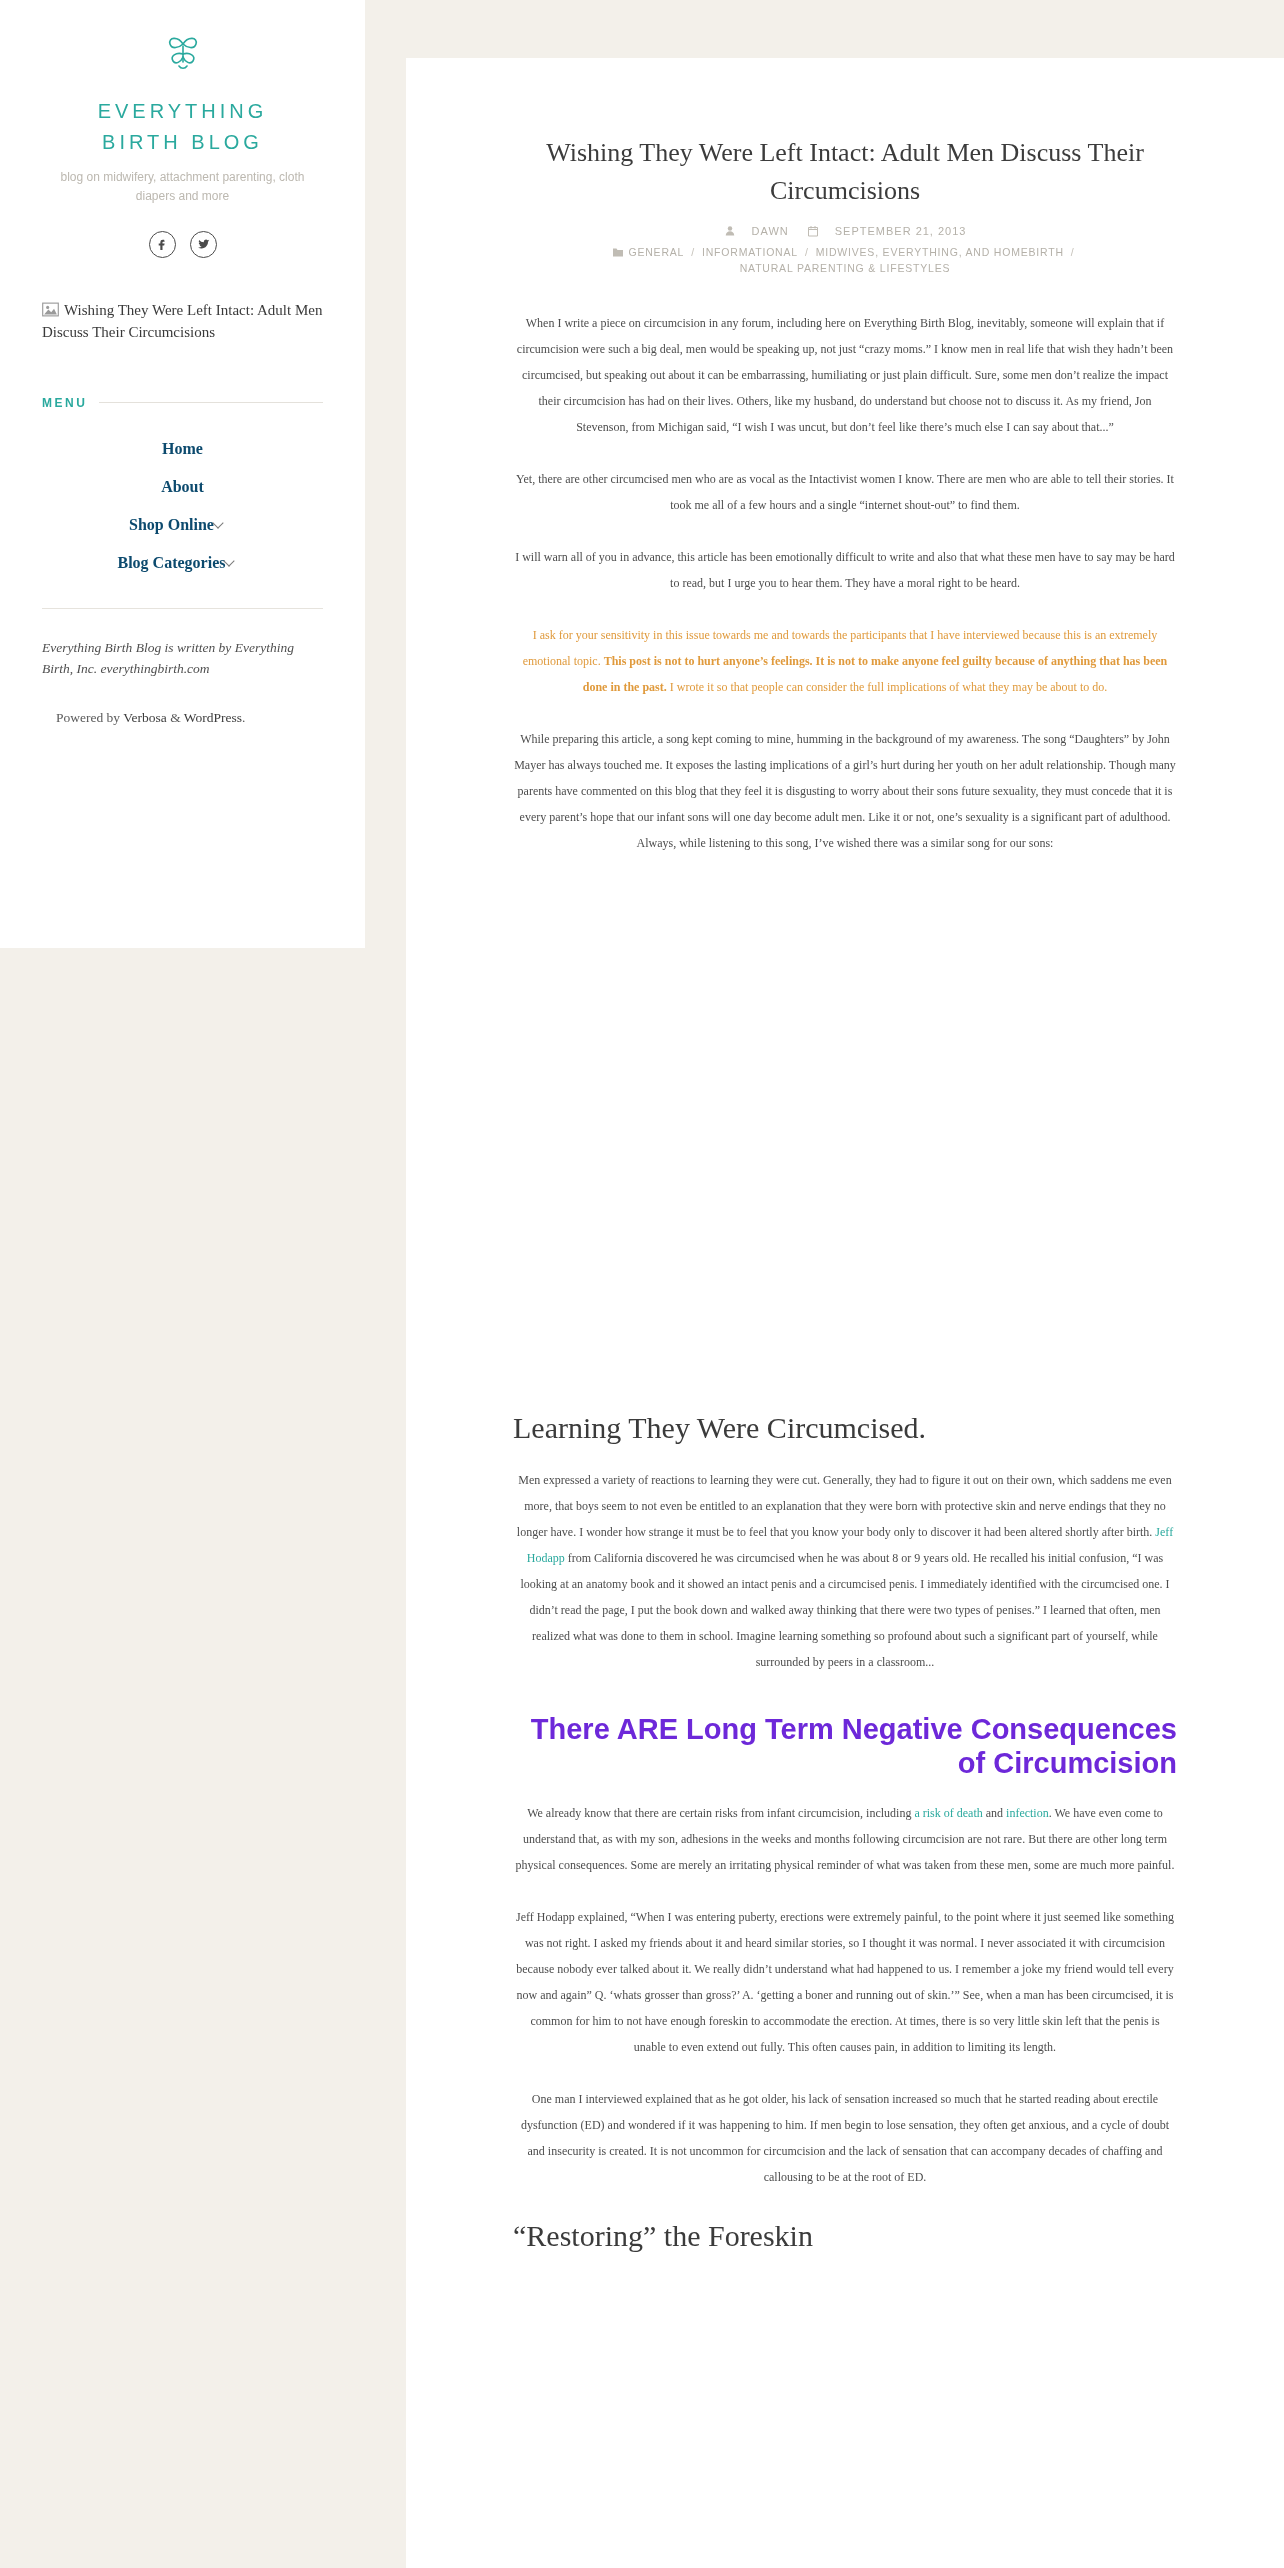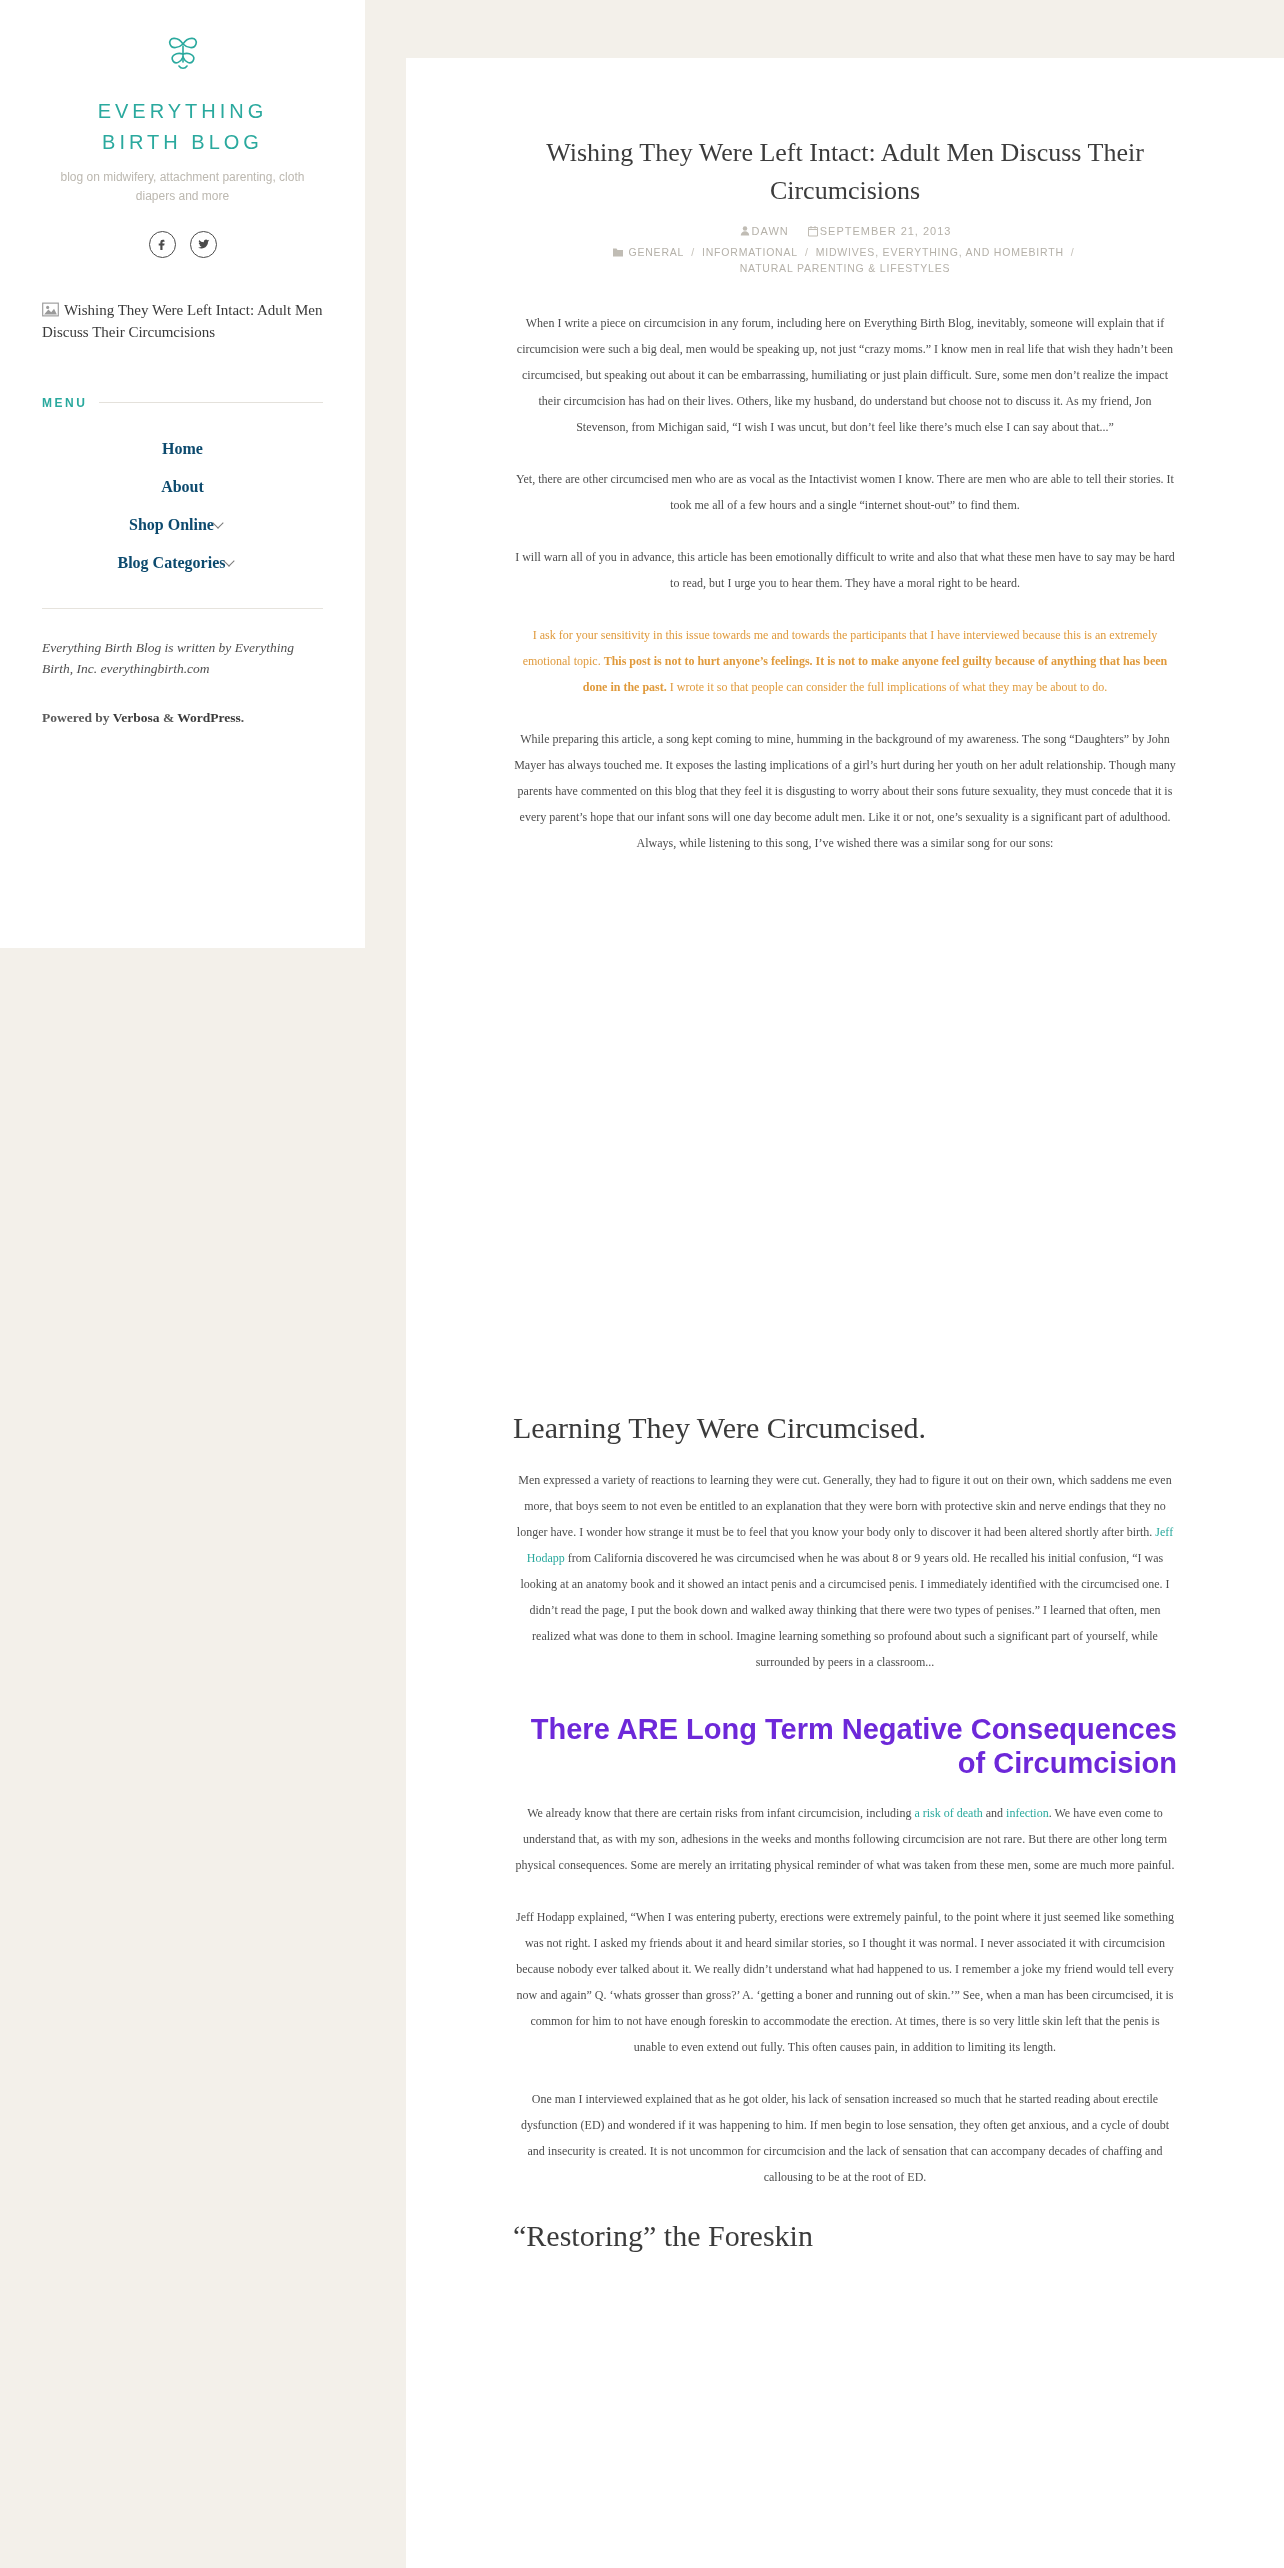--- a/index.html
+++ b/index.html
@@ -90,25 +90,24 @@
 
   .widget-text {
     margin: 28px 42px 0;
     text-align: left;
     font-style: italic;
     font-size: 13.5px;
     line-height: 1.6;
     color: #4f4f4f;
   }
   .sidebar-footer {
-    margin: 30px 42px 0;
+    margin: 30px 56px 0;
     text-align: left;
     font-size: 13.5px;
     color: #5a5a5a;
-    font-weight: bold;
   }
   .sidebar-footer a { color: #3c3c3c; cursor: pointer; }
 
   
   .main-card {
     position: absolute;
     left: 406px; top: 58px;
     width: 878px;
     min-height: 2510px;
     background: #ffffff;
@@ -124,21 +123,21 @@
   }
   .meta-row {
     margin-top: 16px;
     display: flex; justify-content: center; align-items: center; gap: 18px;
     font-family: "Liberation Sans", sans-serif;
     font-size: 11px;
     letter-spacing: 1px;
     color: #b5b1a9;
   }
   .meta-row a, .cat-row a { color: #b5b1a9; cursor: pointer; }
-  .meta-chunk { display: inline-flex; align-items: center; gap: 1px; }
+  .meta-chunk { display: inline-flex; align-items: center; gap: 16px; }
   .meta-icon svg { width: 12px; height: 12px; fill: #c0bcb4; display: block; }
   .cat-row {
     margin-top: 9px;
     display: flex; justify-content: center; align-items: center; gap: 4px;
     font-family: "Liberation Sans", sans-serif;
     font-size: 10.5px;
     letter-spacing: 0.8px;
     color: #b5b1a9;
     flex-wrap: wrap;
   }

